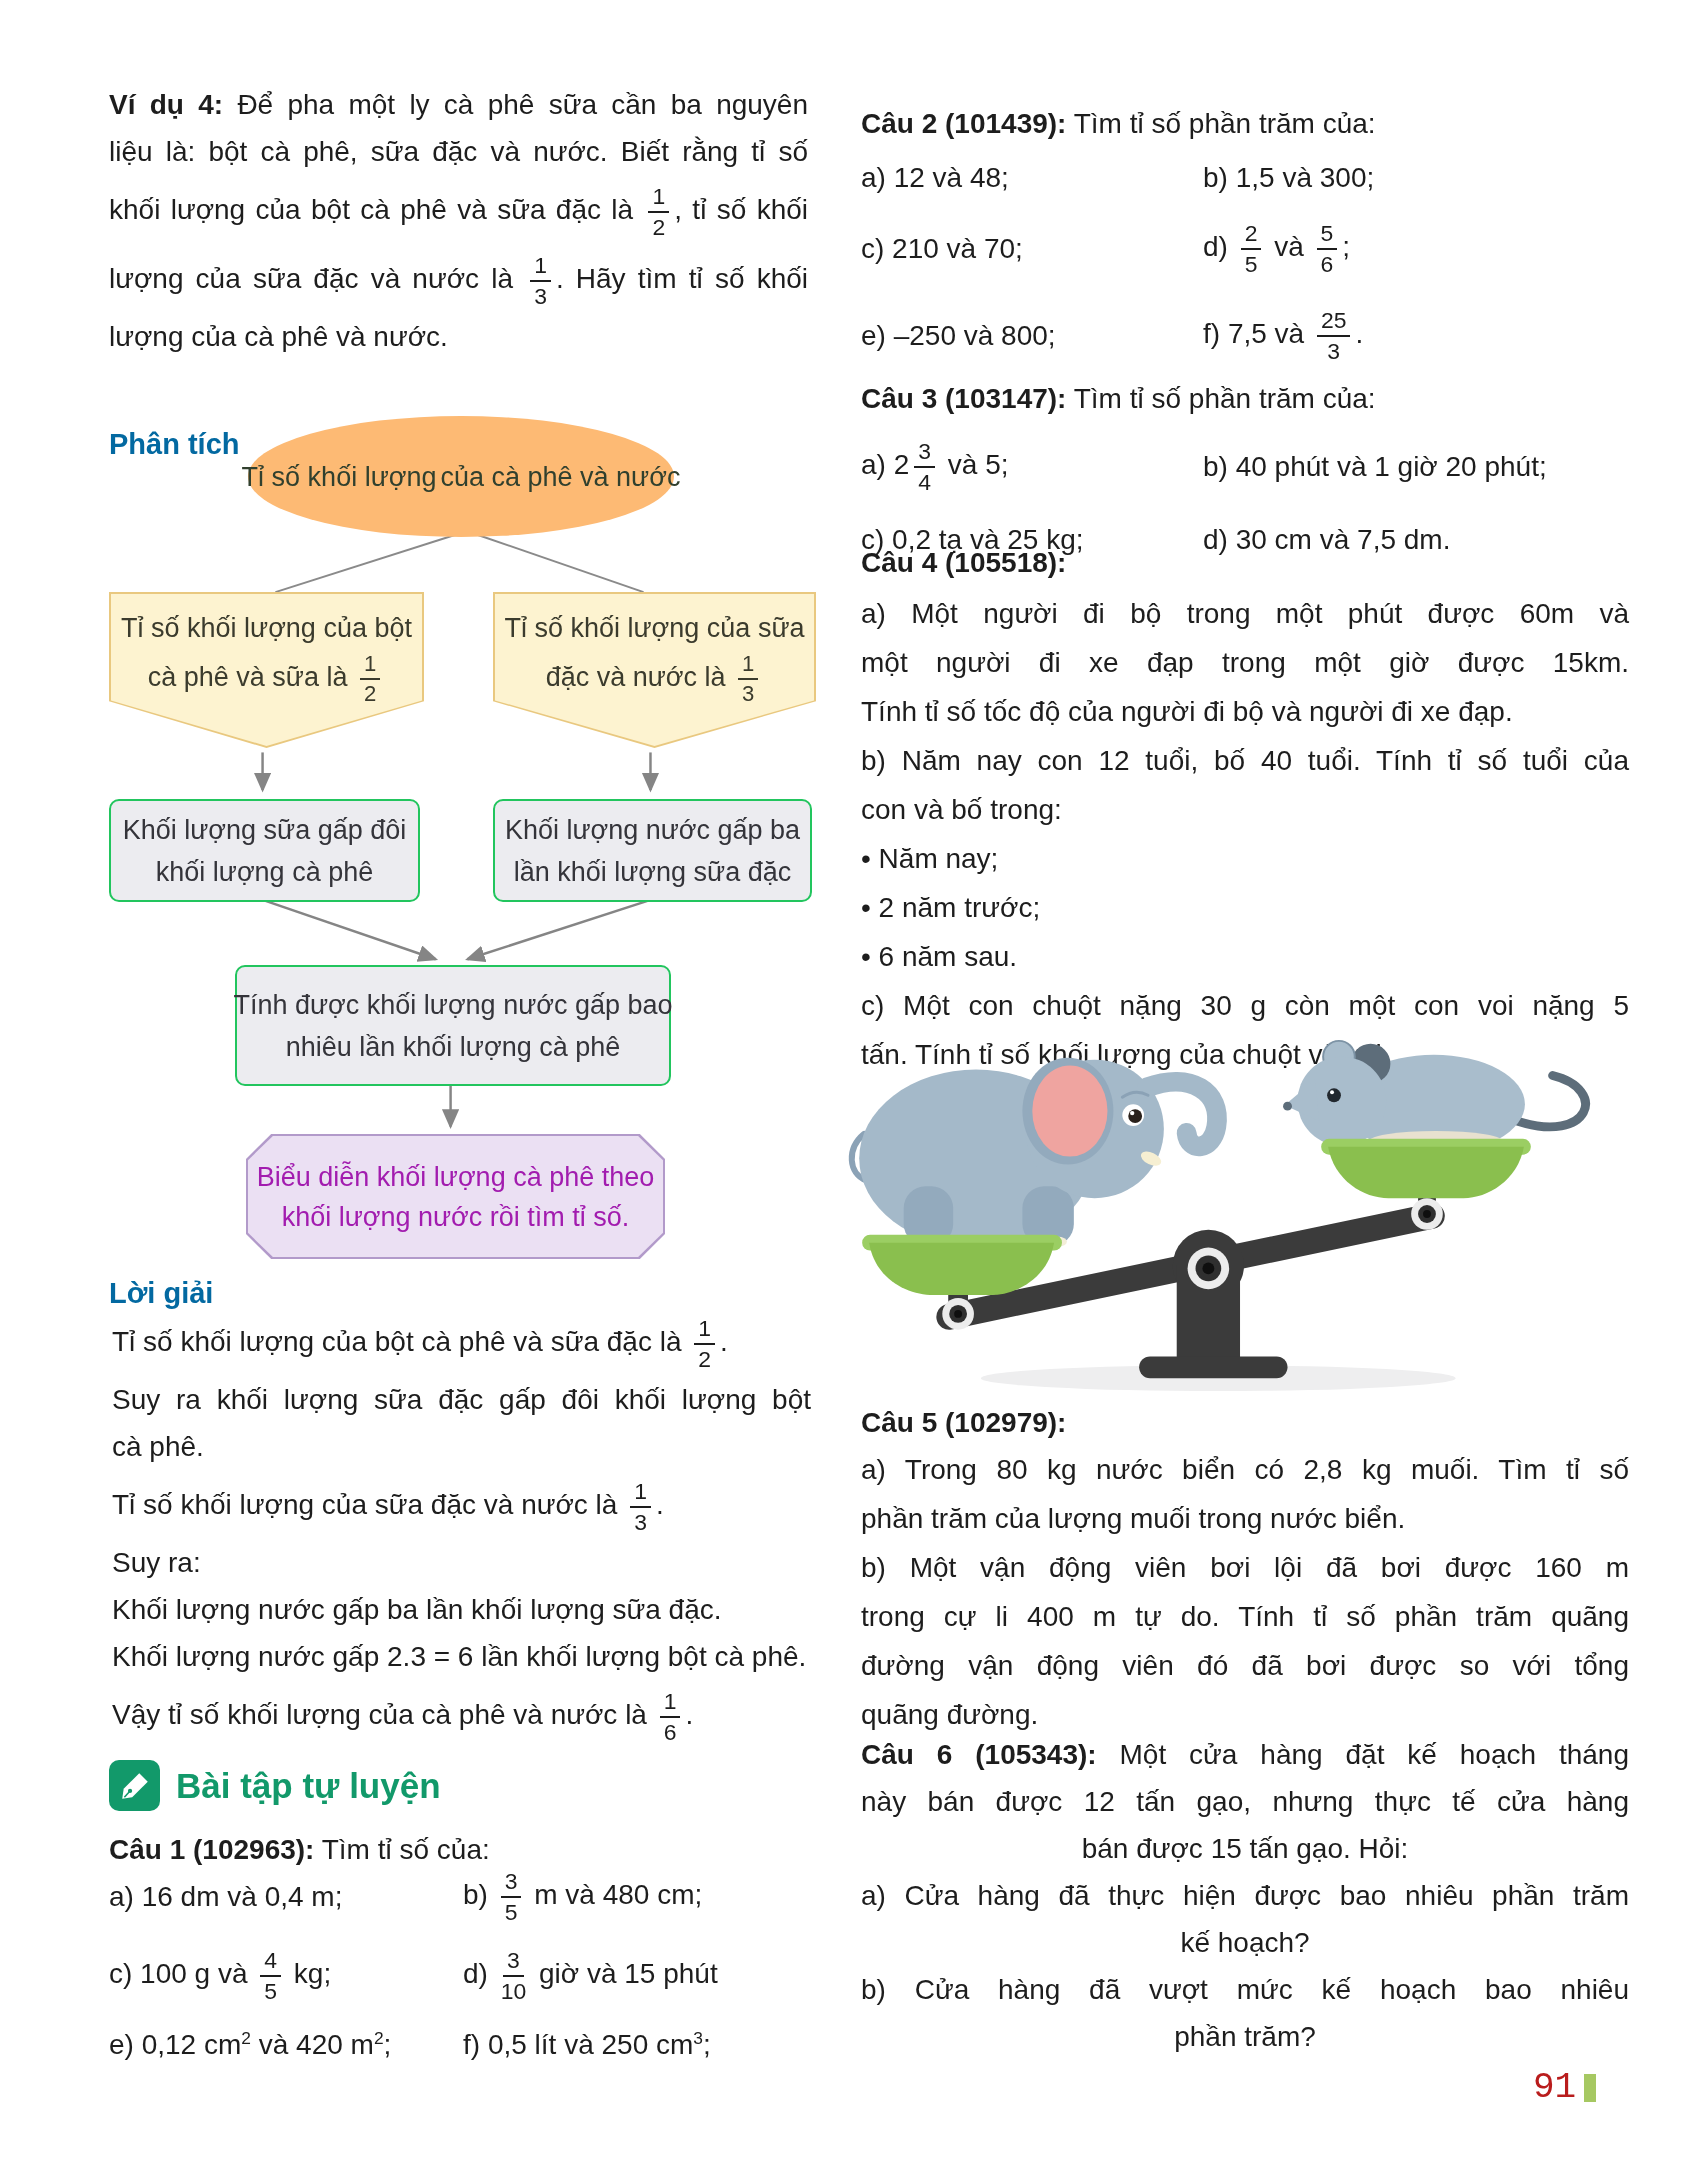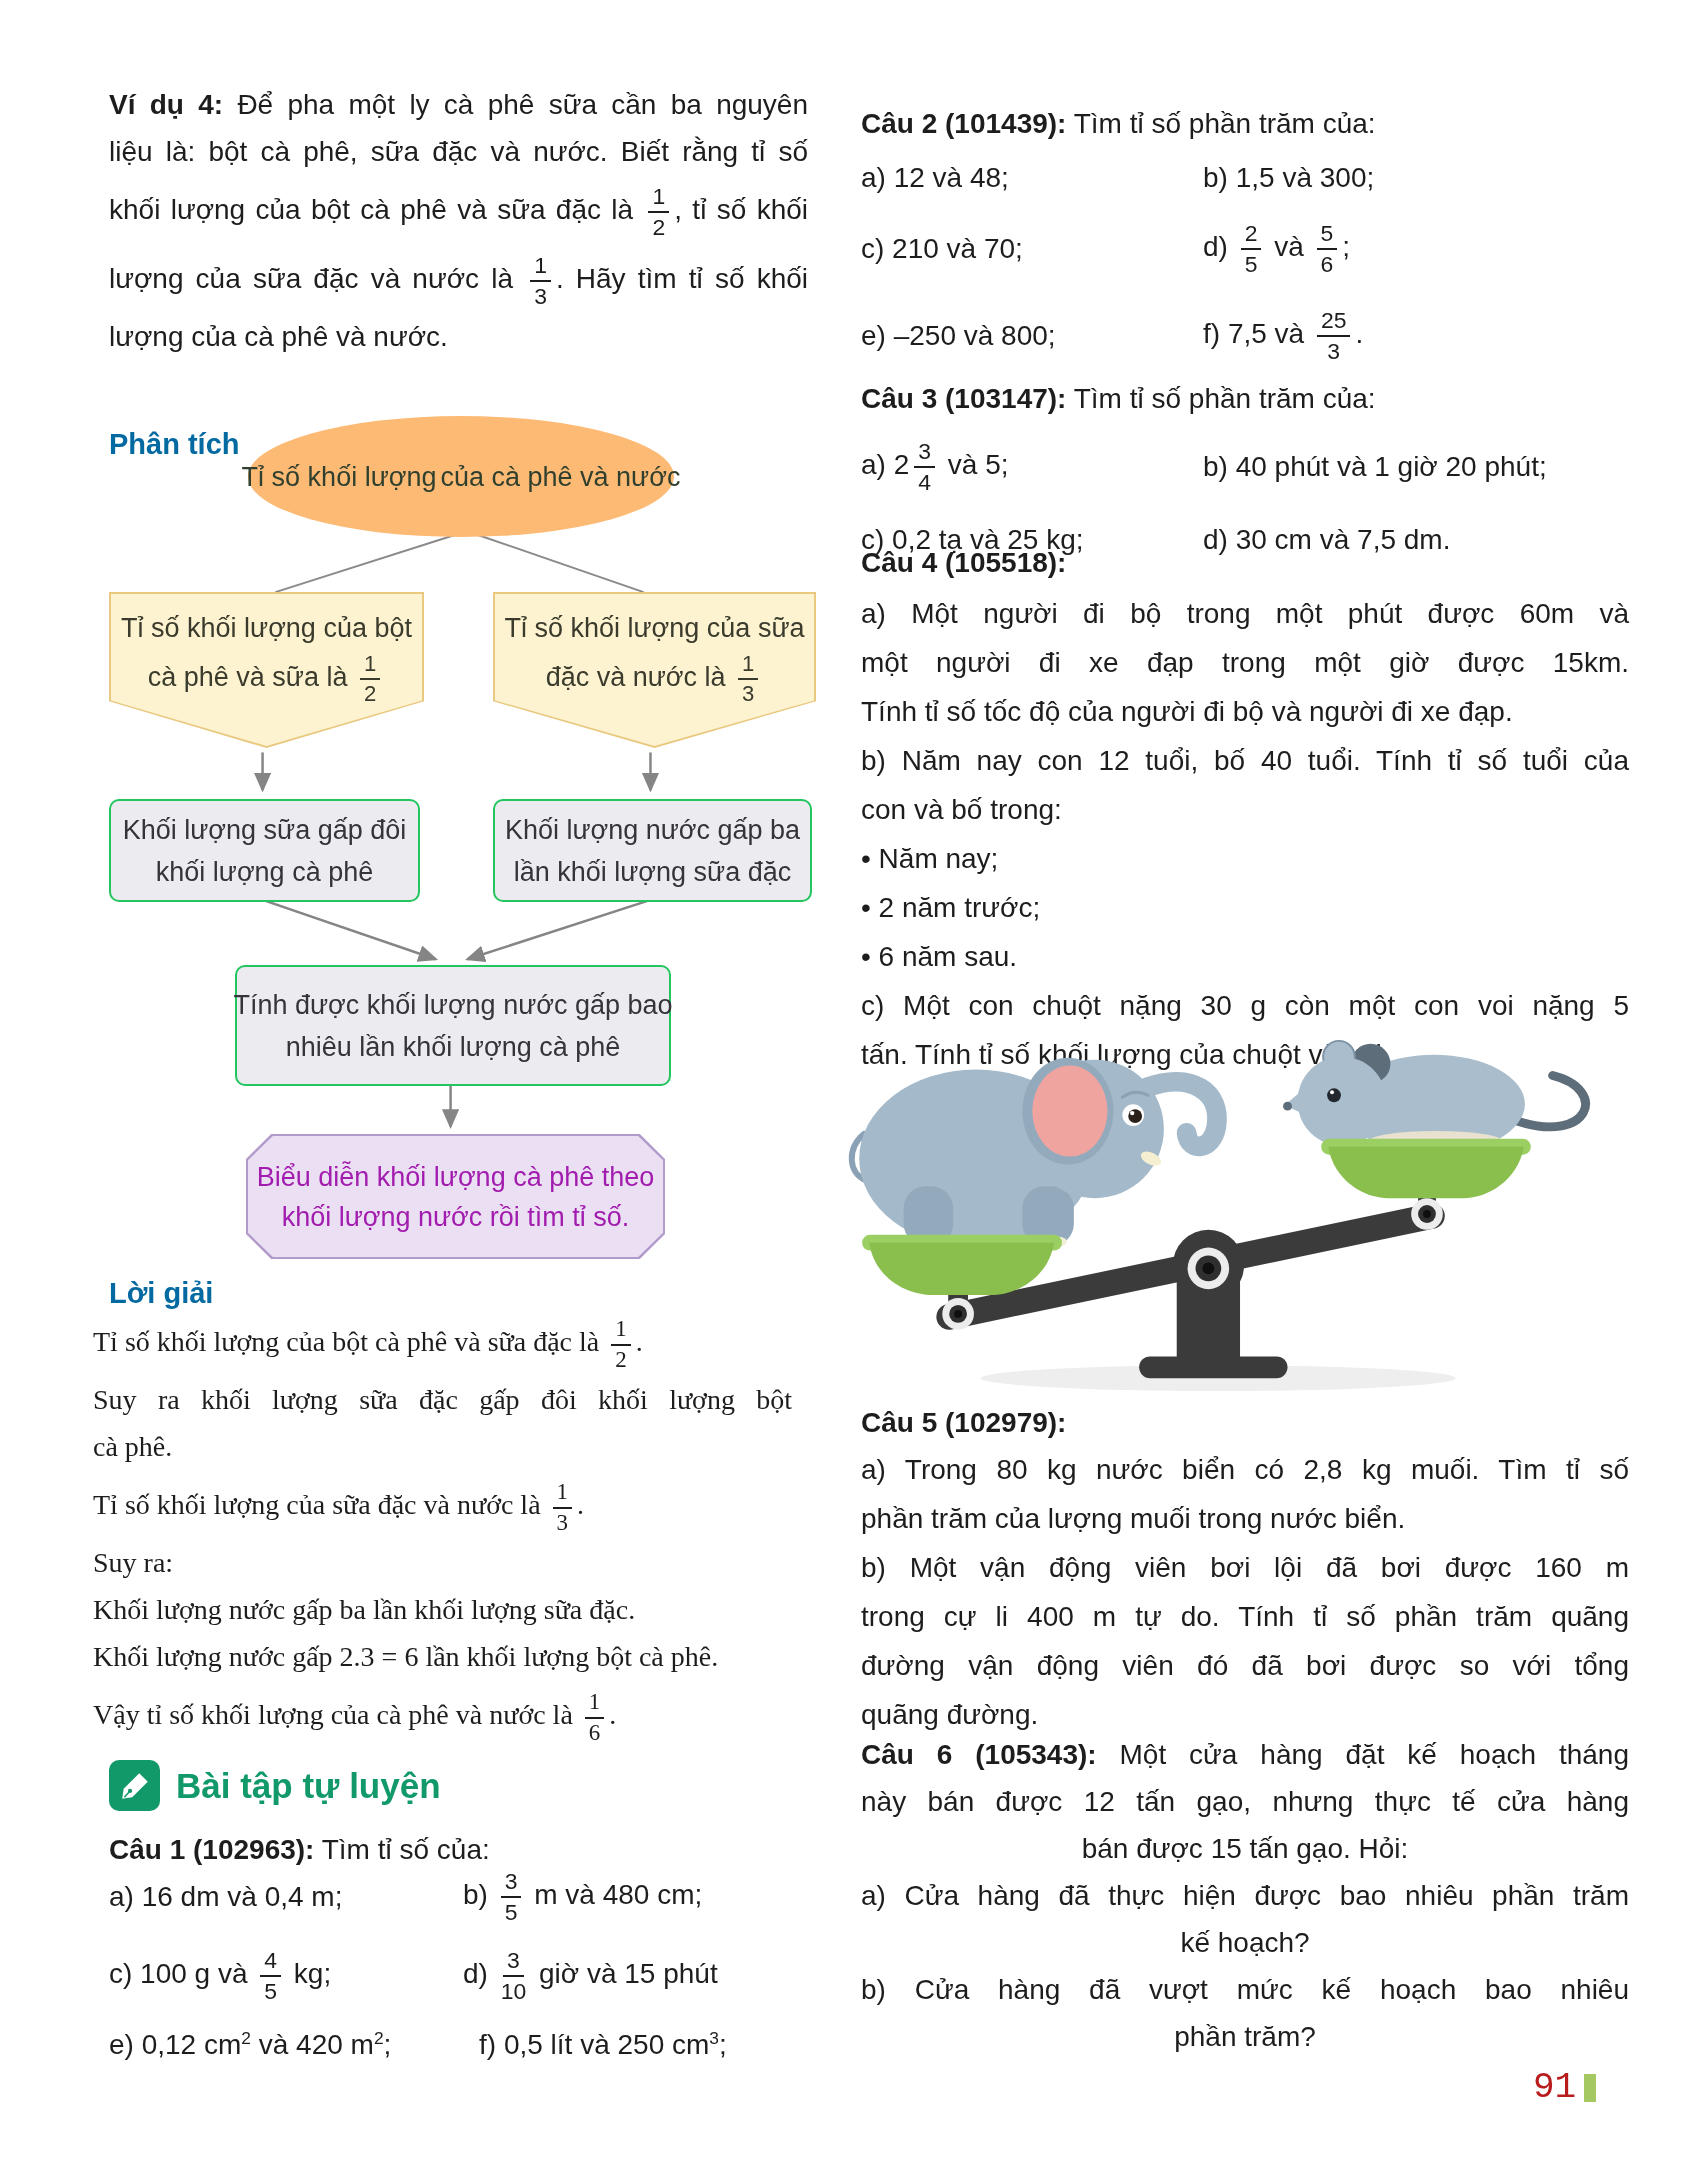--- a/index.html
+++ b/index.html
@@ -119,21 +119,21 @@
     <div class="shape-outer clip-oct" style="left:137px;top:720px;width:411px;height:125px;background:#b29aca;">
       <div class="shape-inner clip-oct" style="background:#ebe0f3;justify-content:center;color:#a21caf;">
         <div class="bx-line">Biểu diễn khối lượng cà phê theo</div>
         <div class="bx-line">khối lượng nước rồi tìm tỉ số.</div>
       </div>
     </div>
   </div>
 
   <div class="abs h" style="left:109px;top:1269px;">Lời giải</div>
 
-  <div class="abs" style="left:93px;top:1307px;width:699px;font-family:Liberation Serif, serif;">
+  <div class="abs" style="left:112px;top:1307px;width:699px;">
     <div class="line lf">Tỉ số khối lượng của bột cà phê và sữa đặc là <span class="frac">
           <span class="fn">1</span>
           <span class="fd">2</span>
         </span>.</div>
     <div class="line j">Suy ra khối lượng sữa đặc gấp đôi khối lượng bột</div>
     <div class="line">cà phê.</div>
     <div class="line lf">Tỉ số khối lượng của sữa đặc và nước là <span class="frac">
           <span class="fn">1</span>
           <span class="fd">3</span>
         </span>.</div>
@@ -170,21 +170,21 @@
     <div class="row" style="height:83px;">
       <div class="line c1L">c) 100 g và <span class="frac">
             <span class="fn">4</span>
             <span class="fd">5</span>
           </span> kg;</div>
       <div class="line c2">d) <span class="frac">
             <span class="fn">3</span>
             <span class="fd">10</span>
           </span> giờ và 15 phút</div>
     </div>
-    <div class="row" style="height:55px;gap:16px;">
+    <div class="row" style="height:55px;">
       <div class="line c1L">e) 0,12 cm<sup>2</sup> và 420 m<sup>2</sup>;</div>
       <div class="line c2">f) 0,5 lít và 250 cm<sup>3</sup>;</div>
     </div>
   </div>
 
   <div class="abs rline" style="left:861px;top:99px;"><strong>Câu 2 (101439):</strong> Tìm tỉ số phần trăm của:</div>
 
   <div class="abs" style="left:861px;top:149px;width:768px;">
     <div class="row" style="height:57px;">
       <div class="rline c1R">a) 12 và 48;</div>

